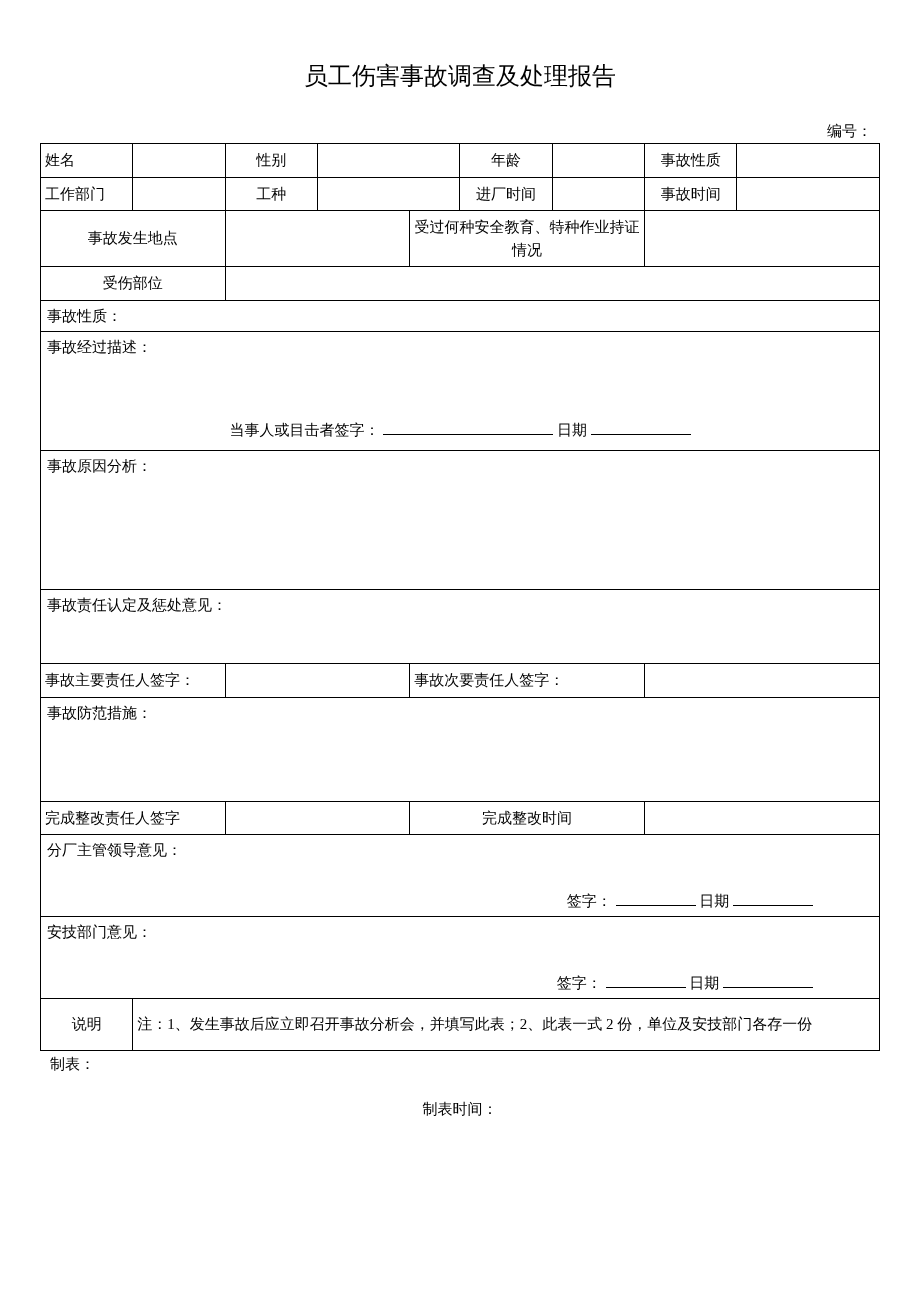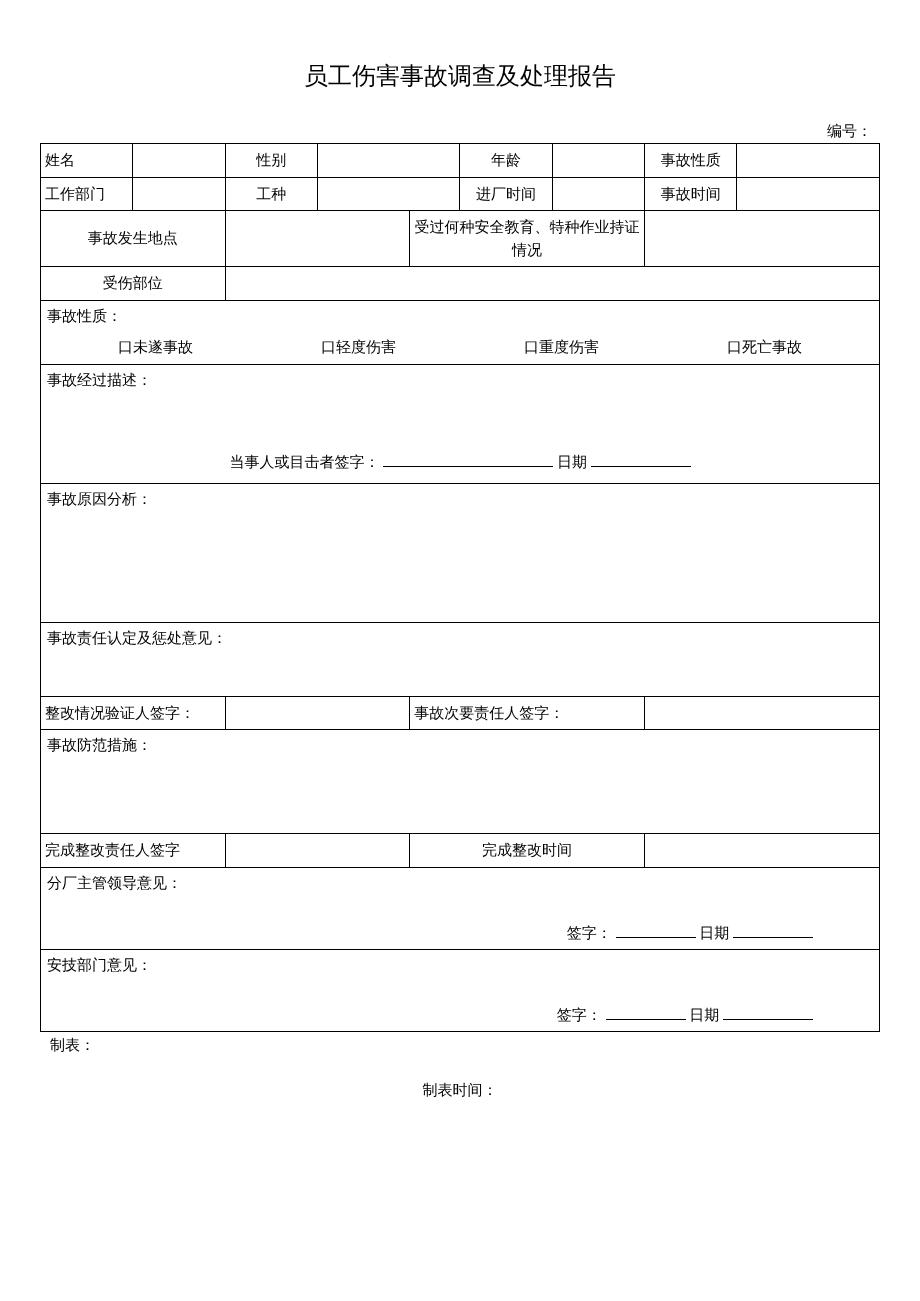--- a/index.html
+++ b/index.html
@@ -152,28 +152,20 @@
 <tr>
   <td colspan="2" class="center">受伤部位</td>
   <td colspan="7"></td>
 </tr>
 
 <tr>
   <td colspan="9" class="fullrow-label" style="border-bottom:none;">
     <div>事故性质：</div>
   </td>
 </tr>
-<tr>
-  <td colspan="9" class="checkbox-row" style="border-top:none;">
-    <span>口未遂事故</span>
-    <span>口轻度伤害</span>
-    <span>口重度伤害</span>
-    <span>口死亡事故</span>
-  </td>
-</tr>
 
 <tr>
   <td colspan="9" class="tall-desc">
     <div>事故经过描述：</div>
     <div class="sign-center">
       <span>当事人或目击者签字：</span>
       <span class="underline-long"></span>
       <span>日期</span>
       <span class="underline"></span>
     </div>
@@ -186,21 +178,21 @@
   </td>
 </tr>
 
 <tr>
   <td colspan="9" class="med-h">
     <div>事故责任认定及惩处意见：</div>
   </td>
 </tr>
 
 <tr>
-  <td colspan="2" class="left">整改情况验证人签字：</td>
+  <td colspan="2" class="left">事故主要责任人签字：</td>
   <td colspan="2"></td>
   <td colspan="3" class="left">事故次要责任人签字：</td>
   <td colspan="2"></td>
 </tr>
 
 <tr>
   <td colspan="9" class="med-h" style="height:95px;margin-top:28px;">
     <div>事故防范措施：</div>
   </td>
 </tr>
@@ -230,18 +222,22 @@
     <div class="sign-line" style="margin-top:28px;">
       <span>签字：</span>
       <span class="underline" style="min-width:80px;"></span>
       <span>日期</span>
       <span class="underline" style="min-width:90px;"></span>
     </div>
   </td>
 </tr>
 
 
+<tr>
+  <td colspan="1" class="center" style="padding:14px 4px;">说明</td>
+  <td colspan="8" class="left">注：1、发生事故后应立即召开事故分析会，并填写此表；2、此表一式 2 份，单位及安技部门各存一份</td>
+</tr>
 
 </tbody>
   </table>
 
 <div class="footer-left">制表：</div>
 <div class="footer-time">制表时间：</div>
 
 </body></html>

